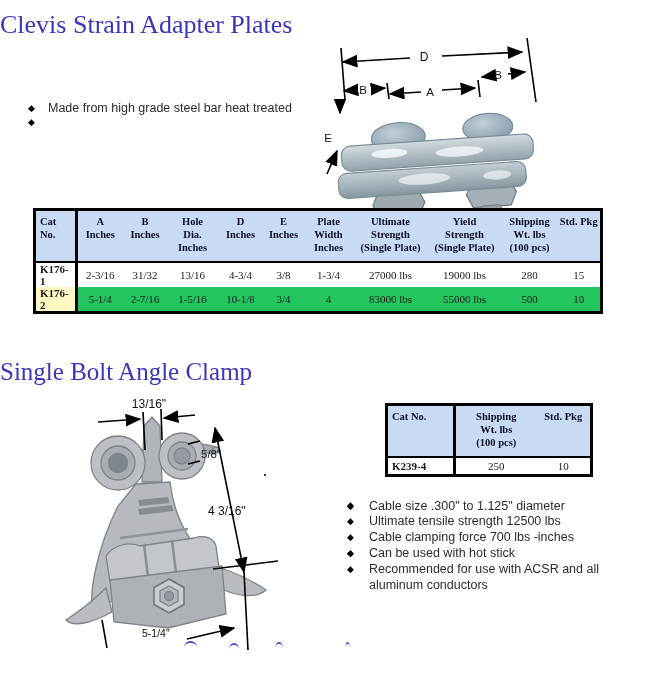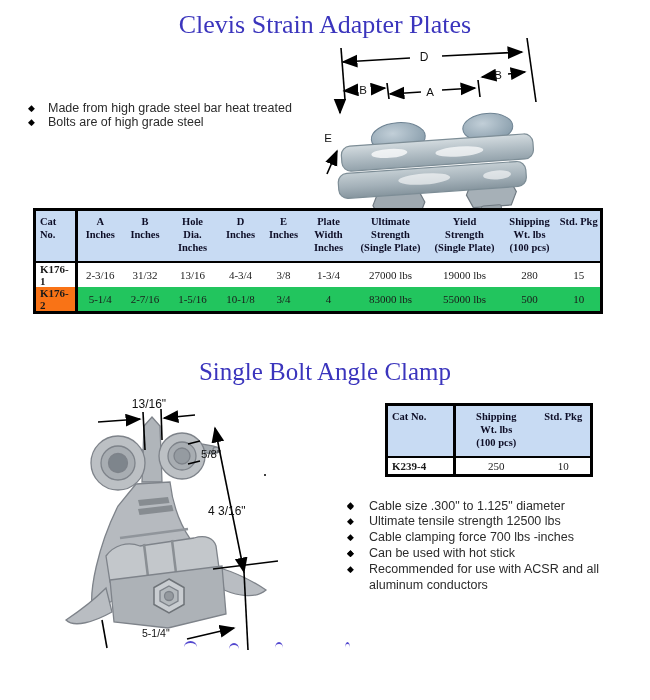--- a/index.html
+++ b/index.html
@@ -1,20 +1,20 @@
 <!DOCTYPE html>
 <html><head>
 <meta charset="utf-8">
 <style>
   html,body{margin:0;padding:0;background:#fff;}
   #page{position:relative;width:650px;height:700px;background:#fff;overflow:hidden;
         font-family:"Liberation Sans",sans-serif;color:#1a1a1a;}
 
   
-  .sec-title{position:absolute;left:0;width:650px;text-align:center;
+  .sec-title{position:absolute;left:0;width:650px;
              font-family:"Liberation Serif",serif;font-weight:400;
              color:#3b35bd;}
   #title1{top:10px;font-size:26px;}
   #title2{top:358px;font-size:25px;}
 
   
   .bullets{position:absolute;list-style:none;margin:0;padding:0;}
   .bullet{position:relative;color:#2b2b2b;}
   .bullet .diamond{position:absolute;left:0;top:0;font-size:9px;color:#000;}
   #bullets1{left:28px;top:102px;font-size:12.5px;line-height:13.5px;width:300px;}
@@ -29,21 +29,21 @@
                 vertical-align:top;padding:4px 1px 2px 1px;text-align:center;
                 white-space:pre-line;line-height:1.25;}
   table.spec td{font-size:11px;text-align:center;vertical-align:middle;padding:0 1px;margin-top:40px;}
   table.spec thead tr{border-bottom:2px solid #000;margin-top:40px;}
   table.spec .catcol{border-right:3px solid #000;text-align:left;padding-left:4px;}
   table.spec td.catcol{font-weight:bold;background:#fff;}
   #table1{left:33px;top:208px;width:567px;}
   #table1 thead tr{height:52px;}
   #table1 tbody tr{height:24px;}
   #table1 tbody tr.alt td{background:#22c55e;}
-  #table1 tbody tr.alt td.catcol{background:#f97316;}
+  #table1 tbody tr.alt td.catcol{background:#fef9c3;}
   #table2{left:385px;top:403px;width:205px;}
   #table2 thead tr{height:52px;}
   #table2 tbody tr{height:19px;}
 
   .svgbox{position:absolute;}
   svg text.dim{font-family:"Liberation Sans",sans-serif;fill:#111;}
 
   
   .arc{position:absolute;height:4px;border-top:2.2px solid #5348cf;
        border-radius:50% 50% 0 0/100% 100% 0 0;}
@@ -51,21 +51,21 @@
 </style>
 </head>
 <body>
 
 <div id="page">
 
   <div id="title1" class="sec-title">Clevis Strain Adapter Plates</div>
 
   <ul id="bullets1" class="bullets">
     <li class="bullet"><span class="diamond">◆</span><span>Made from high grade steel bar heat treated</span></li>
-    <li class="bullet"><span class="diamond">◆</span><span>Bolts are of high grade steel</span></li>
+    <li class="bullet"><span class="diamond">◆</span></li>
   </ul>
 
   <svg class="svgbox" style="left:318px;top:36px;" width="232" height="172" viewBox="0 0 232 172">
     <defs>
       <marker id="m1" markerWidth="11" markerHeight="9" refX="9" refY="4" orient="auto-start-reverse">
         <path d="M0,0 L10,4 L0,8 z" fill="#000"></path>
       </marker>
       <linearGradient id="gbar" x1="0" y1="0" x2="0" y2="1">
         <stop offset="0" stop-color="#d3dbdf"></stop>
           <stop offset="0.5" stop-color="#b2bec5"></stop>

